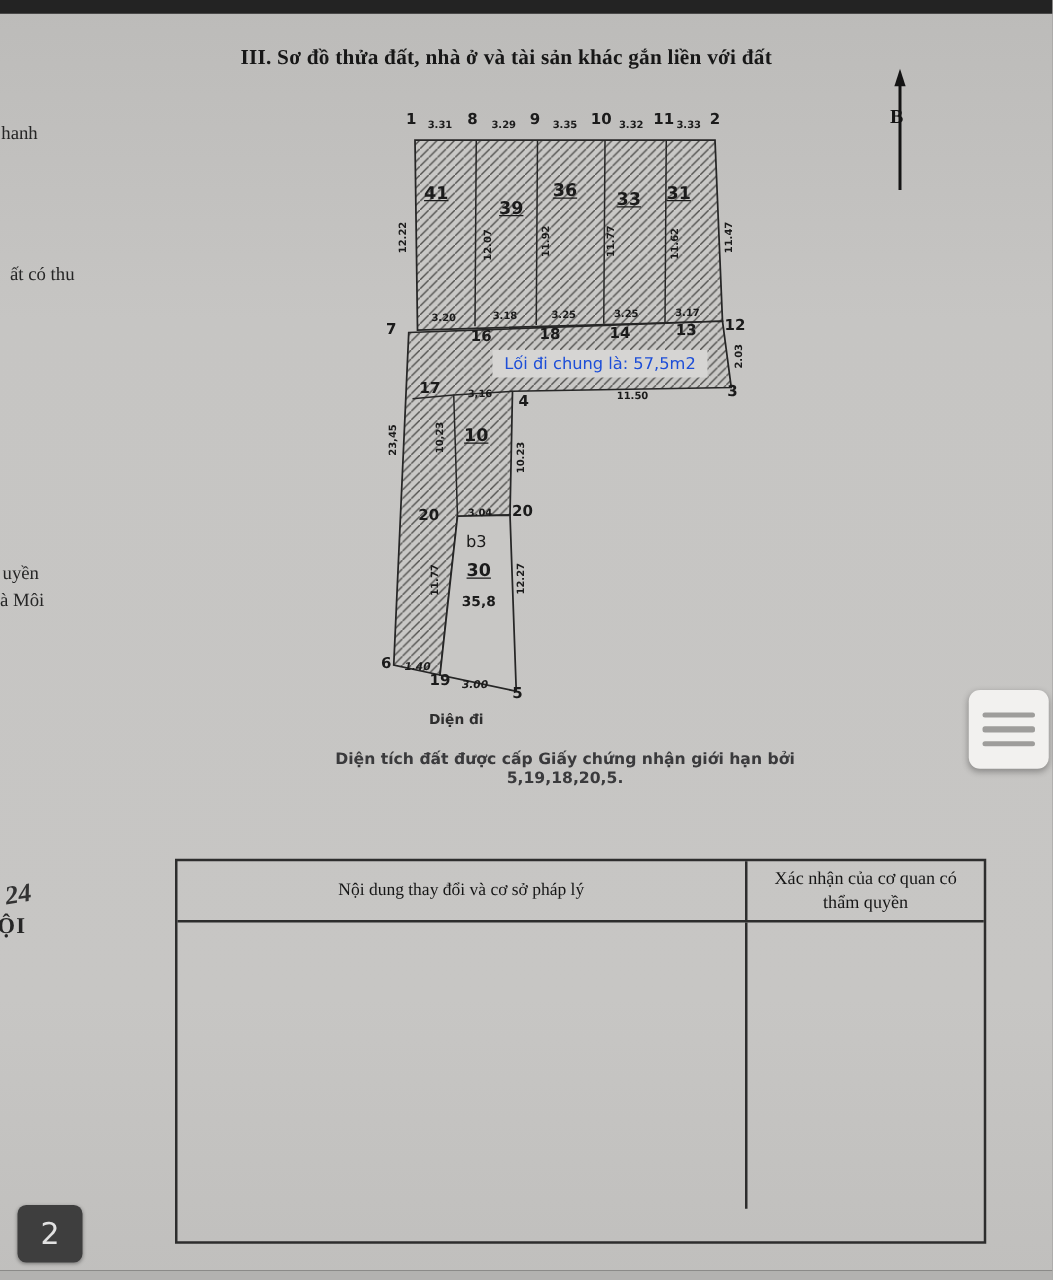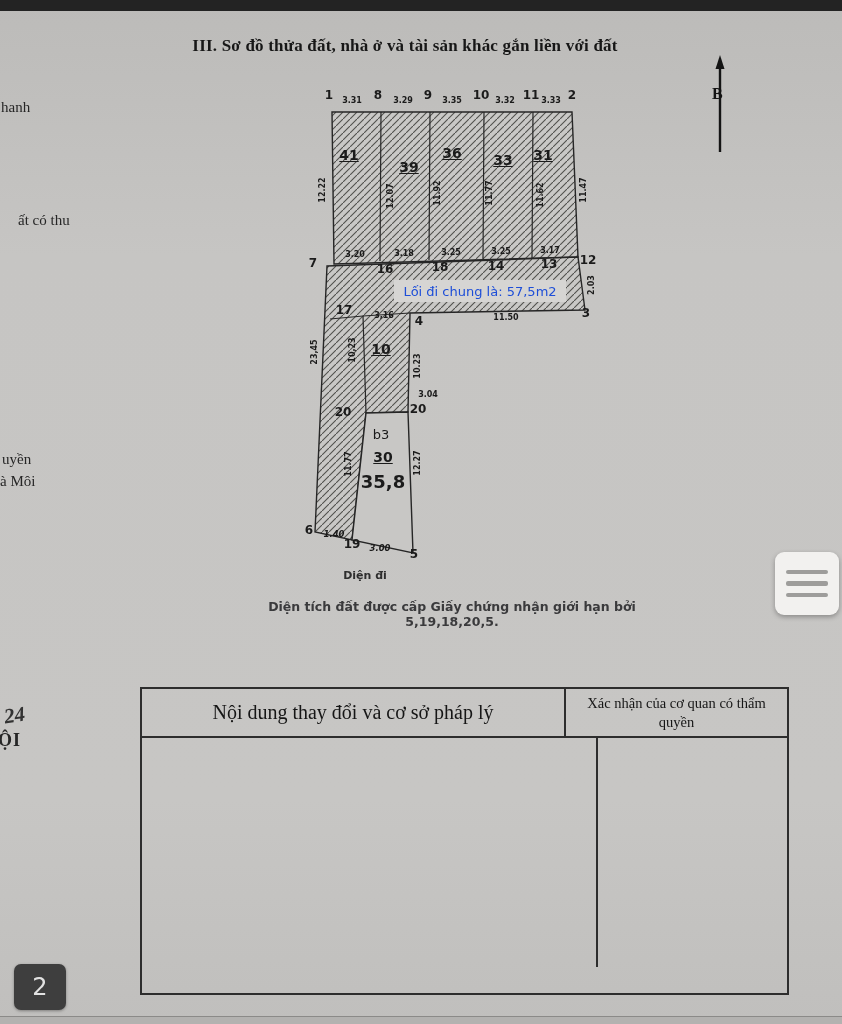--- a/index.html
+++ b/index.html
@@ -12,57 +12,57 @@
   .bottom-strip{position:absolute;left:0;top:1017px;width:100%;height:7px;background:#b3b2b0;}
 
   .doc-title{position:absolute;left:100px;top:36px;width:610px;text-align:center;
              font-family:"Liberation Serif","DejaVu Serif",serif;font-weight:bold;
              font-size:17px;color:#171717;letter-spacing:.2px;}
 
   
   .frag{position:absolute;font-family:"Liberation Serif","DejaVu Serif",serif;
         color:#262626;font-size:15px;white-space:nowrap;}
   .frag-hanh{left:1px;top:99px;}
-  .frag-atcothu{left:18px;top:212px;}
+  .frag-atcothu{left:8px;top:212px;}
   .frag-uyen{left:2px;top:451px;}
   .frag-amoi{left:0;top:473px;}
   .frag-24{left:4px;top:703px;font-style:italic;font-size:21px;transform:rotate(-9deg);font-weight:bold;color:#333;}
   .frag-oi{left:-2px;top:730px;font-weight:bold;font-size:18px;letter-spacing:1px;}
 
   
   #diagram-svg{position:absolute;left:0;top:0;z-index:1;pointer-events:none;}
   #walk-label-box{position:absolute;left:394px;top:280px;width:172px;height:22px;
                   background:#d6d5d3;z-index:2;display:flex;align-items:center;justify-content:center;
                   font-size:13px;color:#1d4ed8;white-space:nowrap;}
   #diagram-labels{position:absolute;left:0;top:0;width:842px;height:1024px;z-index:3;pointer-events:none;}
   .lab{position:absolute;transform:translate(-50%,-50%);color:#1b1b1b;white-space:nowrap;
        font-family:"DejaVu Sans",sans-serif;}
   .lab-v{font-size:12px;font-weight:600;}
   .lab-d{font-size:8px;font-weight:600;}
   .lab-di{font-size:8.5px;font-weight:600;font-style:italic;}
   .lab-r{font-size:8px;font-weight:600;transform:translate(-50%,-50%) rotate(-90deg);}
   .lab-p{font-size:14px;font-weight:600;text-decoration:underline;}
   .lab-b{font-size:13px;font-weight:500;}
-  .lab-a{font-size:18px;font-weight:600;}
+  .lab-a{font-size:11px;font-weight:600;}
   .road-label{position:absolute;left:329px;top:569px;width:72px;text-align:center;
               font-size:11px;font-weight:600;color:#2e2e2e;z-index:3;}
   .north-b{position:absolute;left:712px;top:85px;font-family:"Liberation Serif",serif;
            font-weight:bold;font-size:16px;color:#141414;z-index:3;}
 
   .caption{position:absolute;left:247px;top:599px;width:410px;text-align:center;
            font-size:12.5px;font-weight:600;color:#3a3a3c;}
 
   
   .table4{position:absolute;left:140px;top:687px;width:649px;height:308px;
           border:2px solid #2d2d2d;box-sizing:border-box;color:#161616;}
   .t4-title{height:26px;border-bottom:2px solid #2d2d2d;display:flex;align-items:center;justify-content:center;
             font-family:"Liberation Serif","DejaVu Serif",serif;font-weight:bold;font-size:16px;box-sizing:border-box;}
   .t4-head{display:flex;height:49px;border-bottom:2px solid #2d2d2d;box-sizing:border-box;}
-  .t4-c1{width:424px;border-right:2px solid #2d2d2d;display:flex;align-items:center;justify-content:center;
-         font-family:"Liberation Serif","DejaVu Serif",serif;font-size:20px;box-sizing:border-box;}
+  .t4-c1{width:456px;border-right:2px solid #2d2d2d;display:flex;align-items:center;justify-content:center;
+         font-family:"Liberation Serif","DejaVu Serif",serif;font-size:14px;box-sizing:border-box;}
   .t4-c2{flex:1;display:flex;align-items:center;justify-content:center;text-align:center;
          font-family:"Liberation Serif","DejaVu Serif",serif;font-size:14.5px;line-height:1.3;
          padding:0 7px;box-sizing:border-box;}
   .t4-body{display:flex;height:229px;}
   .t4-b1{width:456px;border-right:2px solid #2d2d2d;box-sizing:border-box;}
   .t4-b2{flex:1;}
 
   
   .menu-btn{position:absolute;left:775px;top:552px;width:64px;height:63px;background:#f2f1ef;
             border-radius:9px;box-shadow:0 2px 5px rgba(0,0,0,.3);z-index:5;
@@ -149,21 +149,21 @@
       <span class="lab lab-d" style="left: 452px; top: 100px;">3.35</span>
       <span class="lab lab-d" style="left: 505px; top: 100px;">3.32</span>
       <span class="lab lab-d" style="left: 551px; top: 100px;">3.33</span>
       <span class="lab lab-d" style="left: 355px; top: 254px;">3.20</span>
       <span class="lab lab-d" style="left: 404px; top: 253px;">3.18</span>
       <span class="lab lab-d" style="left: 451px; top: 252px;">3.25</span>
       <span class="lab lab-d" style="left: 501px; top: 251px;">3.25</span>
       <span class="lab lab-d" style="left: 550px; top: 250px;">3.17</span>
       <span class="lab lab-d" style="left: 384px; top: 315px;">3,16</span>
       <span class="lab lab-d" style="left: 506px; top: 317px;">11.50</span>
-      <span class="lab lab-d" style="left: 384px; top: 394px; margin-left: 44px;">3.04</span>
+      <span class="lab lab-d" style="left: 384px; top: 410px;">3.04</span>
       <span class="lab lab-di" style="left: 334px; top: 534px;">1.40</span>
       <span class="lab lab-di" style="left: 380px; top: 548px; text-align: center;">3.00</span>
       <span class="lab lab-r" style="left: 322px; top: 190px;">12.22</span>
       <span class="lab lab-r" style="left: 390px; top: 196px;">12.07</span>
       <span class="lab lab-r" style="left: 437px; top: 193px;">11.92</span>
       <span class="lab lab-r" style="left: 489px; top: 193px;">11.77</span>
       <span class="lab lab-r" style="left: 540px; top: 195px;">11.62</span>
       <span class="lab lab-r" style="left: 583px; top: 190px;">11.47</span>
       <span class="lab lab-r" style="left: 591px; top: 285px;">2.03</span>
       <span class="lab lab-r" style="left: 314px; top: 352px;">23,45</span>

